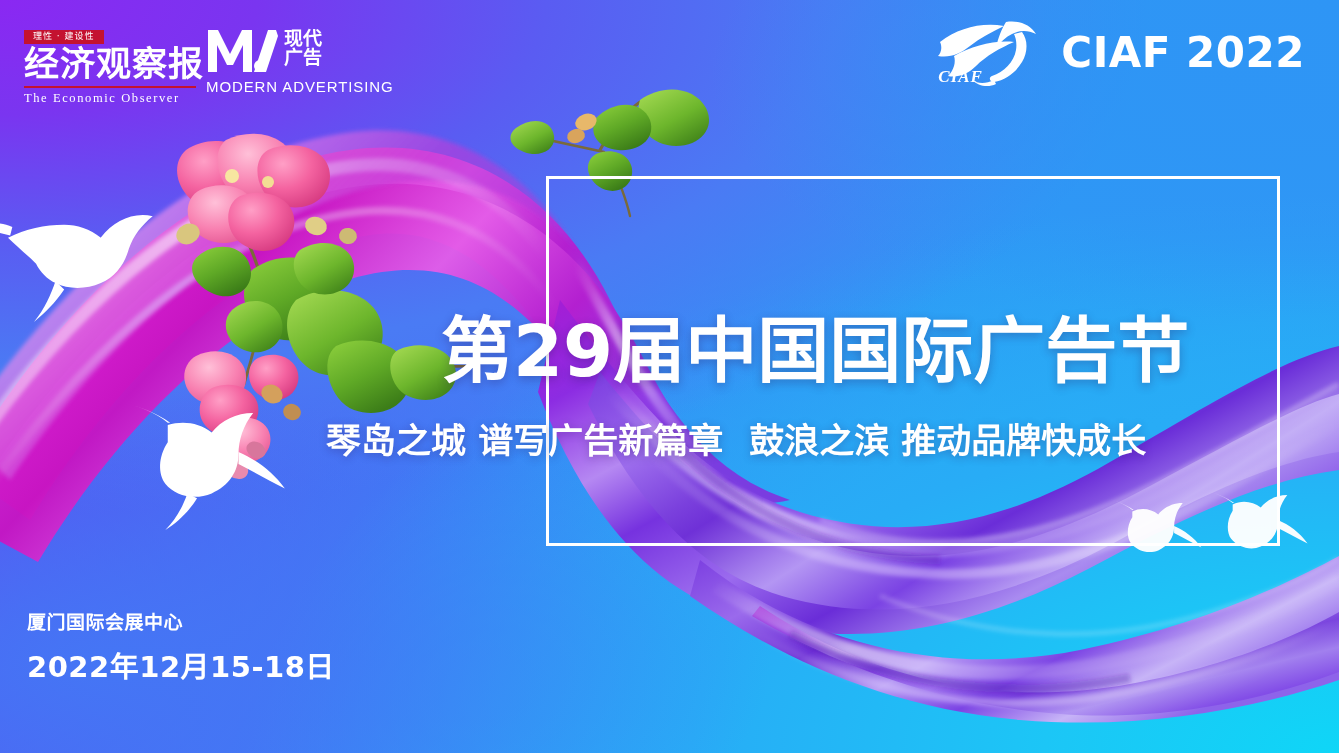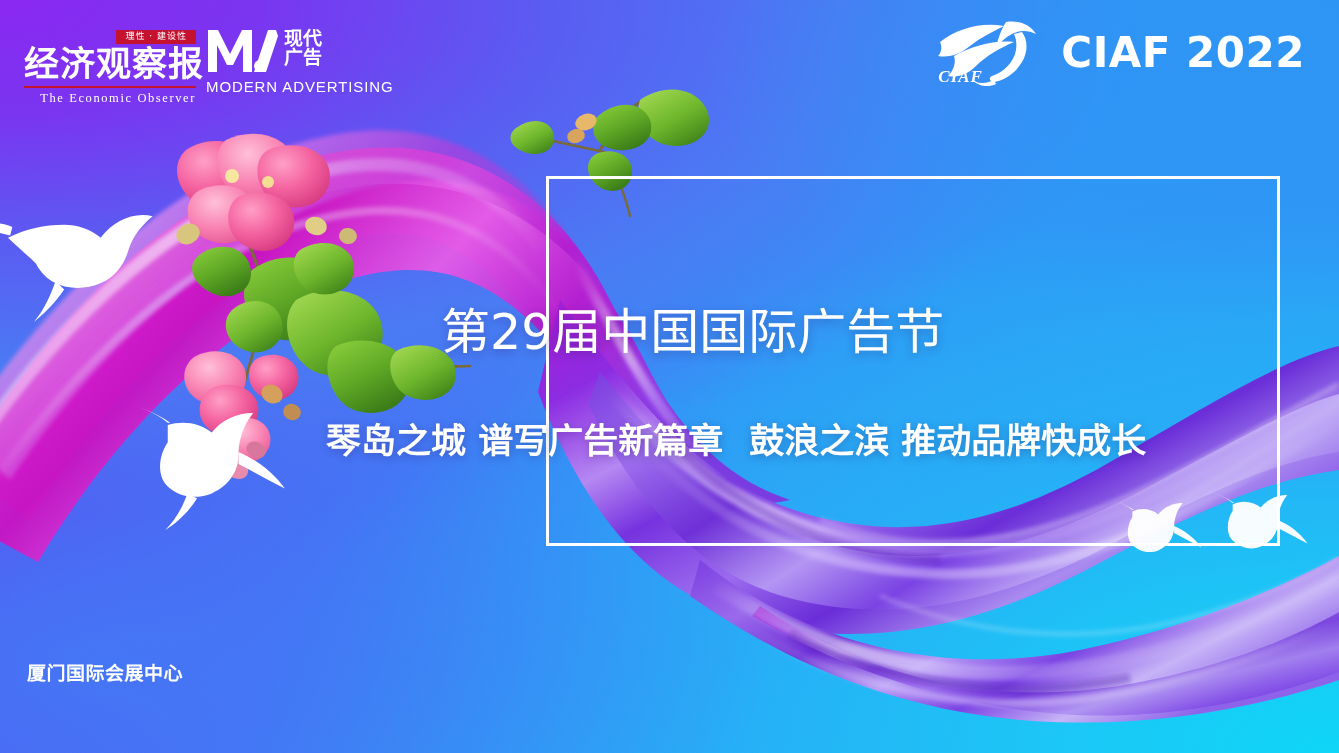--- a/index.html
+++ b/index.html
@@ -52,21 +52,21 @@
     inset: 0;
     pointer-events: none;
   }
 
   
   .logo-eeo {
     position: absolute;
     left: 24px;
     top: 26px;
     width: 172px;
-    text-align: right;
+    text-align: left;
     color: #ffffff;
     line-height: 1;
   }
   .eeo-tag {
     display: inline-block;
     background: #C41230;
     color: #ffffff;
     font-size: 9px;
     letter-spacing: 1px;
     padding: 2px 9px 3px;
@@ -149,22 +149,22 @@
     font-family: "DejaVu Sans", sans-serif;
     white-space: nowrap;
     margin-left: 11px;
   }
 
   
   .headline {
     position: absolute;
     left: 441px;
     top: 292px;
-    font-size: 49px;
-    font-weight: 400;
+    font-size: 72px;
+    font-weight: 700;
     color: #ffffff;
     letter-spacing: 0px;
     white-space: nowrap;
     font-family: "DejaVu Sans", sans-serif;
     text-shadow: 0 3px 10px rgba(40,20,90,0.30);
   }
   .subline {
     position: absolute;
     left: 326px;
     top: 412px;
@@ -466,15 +466,16 @@
   </div>
 
   <div class="headline">第29届中国国际广告节</div>
 
   <div class="subline">
     <span>琴岛之城 谱写广告新篇章</span><span class="gap"></span><span>鼓浪之滨 推动品牌快成长</span>
   </div>
 
   <div class="venue">
     <div class="venue-name">厦门国际会展中心</div>
+    <div class="venue-date">2022年12月15-18日</div>
   </div>
 
 </div>
 
 </body></html>

